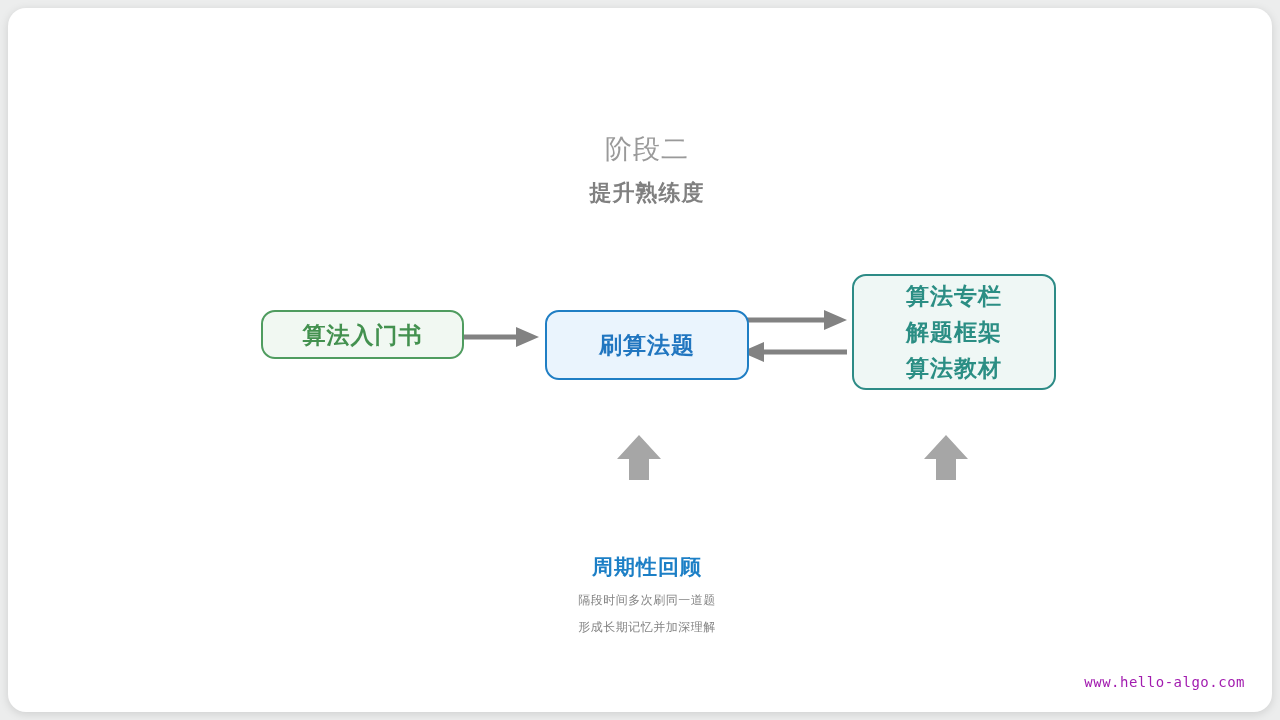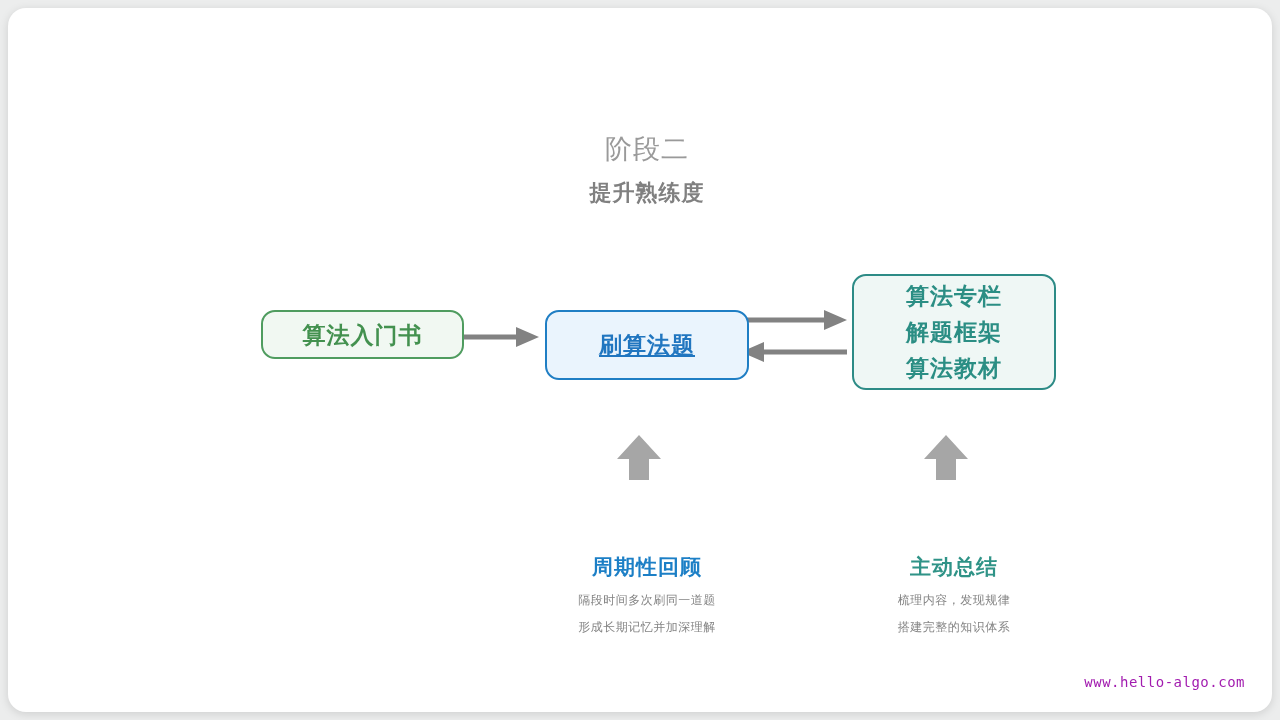--- a/index.html
+++ b/index.html
@@ -85,21 +85,20 @@
   }
   #box-practice {
     left: 537px;
     top: 302px;
     width: 204px;
     height: 70px;
     border: 2px solid #1f7ec4;
     background: #eaf4fd;
     color: #2176c0;
     font-size: 23px;
-    text-decoration: underline;
   }
   #box-system {
     left: 844px;
     top: 266px;
     width: 204px;
     height: 116px;
     border: 2px solid #2d8b86;
     background: #eff7f5;
     color: #2b8e84;
     font-size: 23px;
@@ -205,24 +204,17 @@
     </div>
 
     <div class="note n1">
       <div class="note-title">周期性回顾</div>
       <div class="note-desc">
         <div>隔段时间多次刷同一道题</div>
         <div>形成长期记忆并加深理解</div>
       </div>
     </div>
 
-    <div class="note n2">
-      <div class="note-title">主动总结</div>
-      <div class="note-desc">
-        <div>梳理内容，发现规律</div>
-        <div>搭建完整的知识体系</div>
-      </div>
-    </div>
 
     <div id="watermark">www.hello-algo.com</div>
 
   </div>
 </div>
 
 </body></html>

